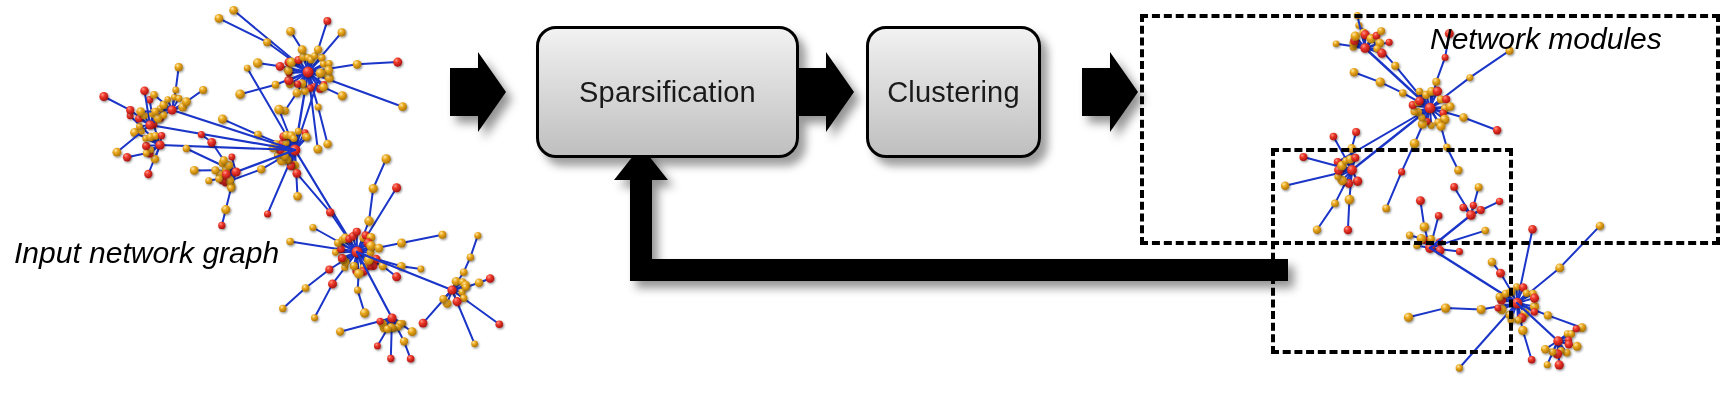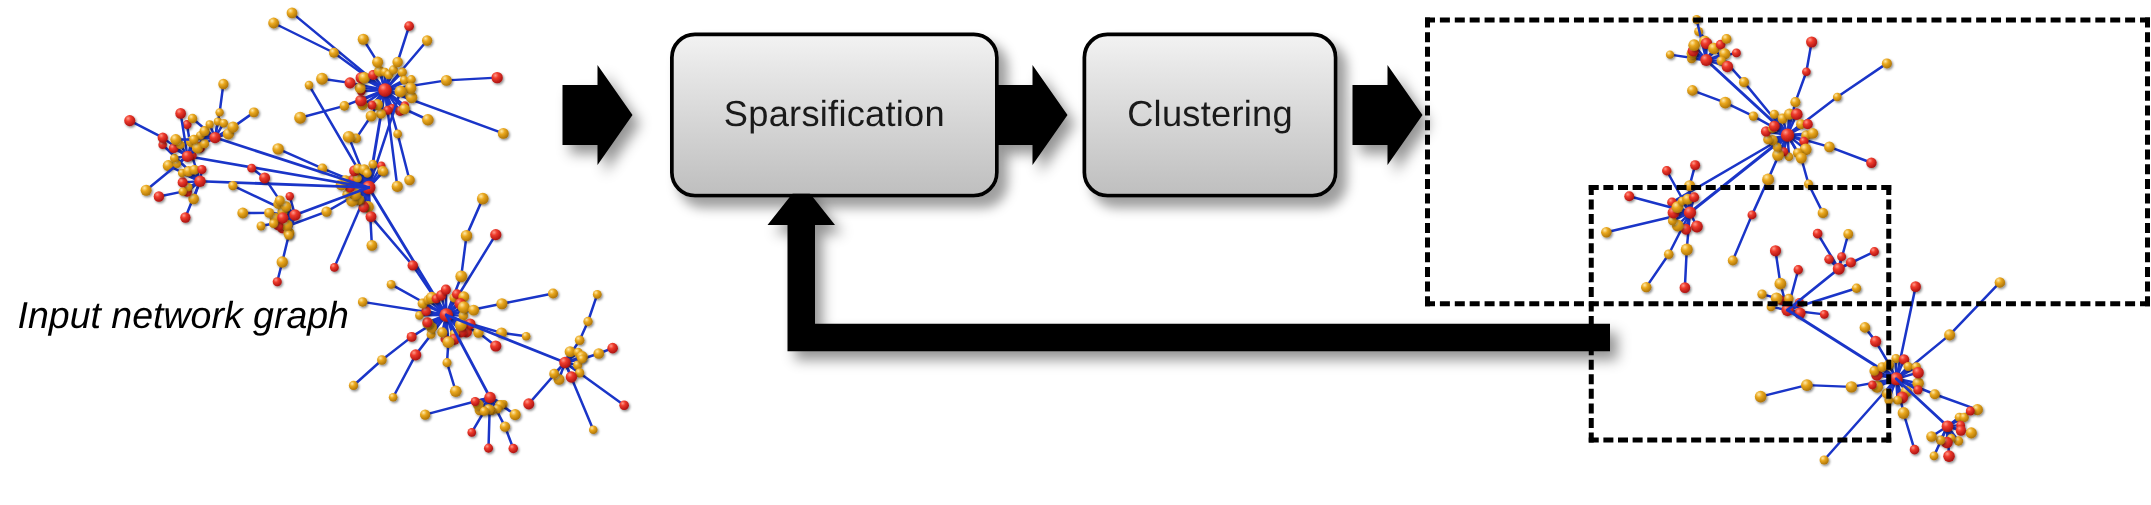--- a/index.html
+++ b/index.html
@@ -22,21 +22,21 @@
     box-sizing:border-box;
   }
   .proc-label{
     font-family:"Liberation Sans",sans-serif;
     font-size:29px;
     color:#1a1a1a;
     letter-spacing:0.2px;
     white-space:nowrap;
   }
   #box-sparsification{left:536px;top:26px;width:263px;height:132px;}
-  #box-clustering{left:866px;top:26px;width:204px;height:132px;text-align:center;}
+  #box-clustering{left:866px;top:26px;width:175px;height:132px;text-align:center;}
 
   .caption{
     position:absolute;
     font-family:"Liberation Sans",sans-serif;
     font-style:italic;
     color:#000000;
     white-space:nowrap;
   }
   #caption-input{left:14px;top:236px;font-size:30px;text-align:center;}
   #caption-modules{left:1430px;top:22px;font-size:30px;}
@@ -838,14 +838,15 @@
   </div>
 
   <div class="proc-box" id="box-clustering">
     <span class="proc-label">Clustering</span>
   </div>
 
   <div class="dashed-box" id="module-box-1"></div>
   <div class="dashed-box" id="module-box-2"></div>
 
   <div class="caption" id="caption-input">Input network graph</div>
+  <div class="caption" id="caption-modules">Network modules</div>
 
 </div>
 
 </body></html>

